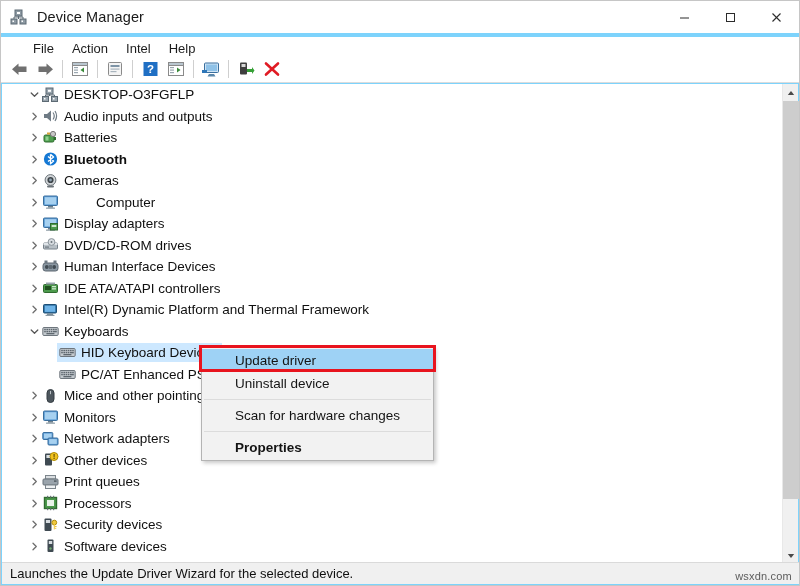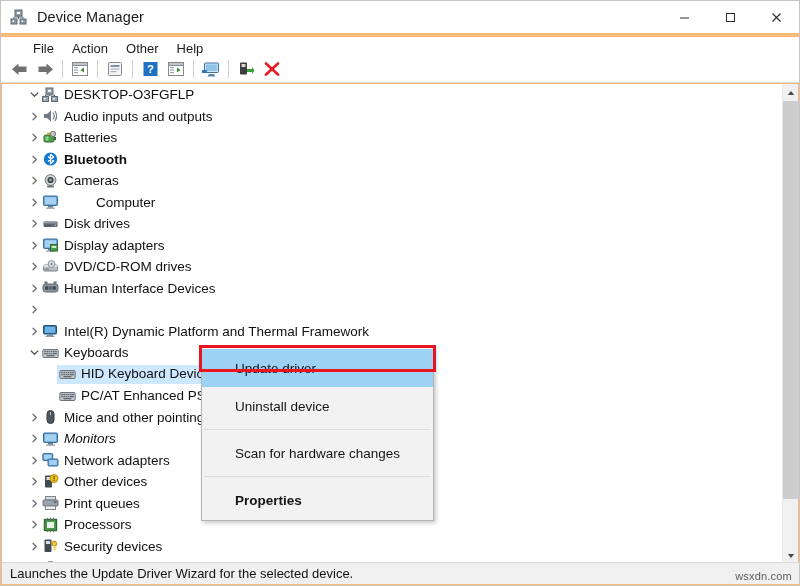--- a/index.html
+++ b/index.html
@@ -9,21 +9,21 @@
   }
   body {
     font-family: "Liberation Sans", sans-serif;
     -webkit-font-smoothing: antialiased;
   }
   #app {
     position: relative;
     width: 800px;
     height: 586px;
     overflow: hidden;
-    background: #fdba74;
+    background: #7dd3fc;
     border: 1px solid #c6c6c6;
     box-sizing: border-box;
   }
 
   
   .titlebar {
     position: absolute;
     left: 0; top: 0;
     width: 100%;
     height: 32px;
@@ -224,21 +224,21 @@
     left: 200px;
     top: 346px;
     width: 233px;
     background: #f2f2f2;
     border: 1px solid #b4b4b4;
     box-shadow: 2px 2px 4px rgba(0,0,0,.22);
     box-sizing: border-box;
     padding: 1px 0;
   }
   .ctx-item {
-    height: 38px;
+    height: 23px;
     display: flex;
     align-items: center;
     padding-left: 33px;
     font-size: 13.5px;
     color: #141414;
     position: relative;
     box-sizing: border-box;
     white-space: nowrap;
   }
   .ctx-item.bold { font-weight: bold; }
@@ -294,21 +294,21 @@
             <line x1="1.5" y1="1.5" x2="9.5" y2="9.5" stroke="currentColor" stroke-width="1.1"></line>
             <line x1="9.5" y1="1.5" x2="1.5" y2="9.5" stroke="currentColor" stroke-width="1.1"></line>
           </svg>
       </div>
     </div>
   </div>
 
   <div class="menubar">
     <div class="menubar-item">File</div>
     <div class="menubar-item">Action</div>
-    <div class="menubar-item">Other</div>
+    <div class="menubar-item">Intel</div>
     <div class="menubar-item">Help</div>
   </div>
 
   <div class="toolbar">
     <div class="tb-btn">
       <svg width="19" height="15" viewBox="0 0 19 15">
         <path d="M8.5 1.5 L2 7.3 L8.5 13.1 L8.5 10 L16.5 10 L16.5 4.6 L8.5 4.6 Z" fill="#707070"></path>
       </svg>
     </div>
     <div class="tb-btn">
@@ -479,36 +479,20 @@
           </span>
         </div>
         <div class="row ind1">
           <span class="twisty">
             <svg width="9" height="9" viewBox="0 0 9 9">
               <path d="M3 1.2 L6.3 4.5 L3 7.8" fill="none" stroke="#6d6d6d" stroke-width="1.25" stroke-linecap="round" stroke-linejoin="round"></path>
             </svg>
           </span>
           <span style="display: inline-flex; align-items: center;">
             <span class="ico"><svg width="17" height="16" viewBox="0 0 17 16">
-                <rect x="1.5" y="5.5" width="14" height="5.5" rx="1" fill="#5e6a73"></rect>
-                <rect x="1.5" y="5.5" width="14" height="2" rx="1" fill="#8d99a2"></rect>
-                <circle cx="13.2" cy="9.4" r="0.8" fill="#b9c3ca"></circle>
-                <rect x="3" y="9" width="5" height="1" fill="#49545c"></rect>
-              </svg></span>
-            <span class="label">Disk drives</span>
-          </span>
-        </div>
-        <div class="row ind1">
-          <span class="twisty">
-            <svg width="9" height="9" viewBox="0 0 9 9">
-              <path d="M3 1.2 L6.3 4.5 L3 7.8" fill="none" stroke="#6d6d6d" stroke-width="1.25" stroke-linecap="round" stroke-linejoin="round"></path>
-            </svg>
-          </span>
-          <span style="display: inline-flex; align-items: center;">
-            <span class="ico"><svg width="17" height="16" viewBox="0 0 17 16">
                 <rect x="1.5" y="2" width="14" height="9.5" rx="1" fill="#5b9bd5" stroke="#3a6f9e"></rect>
                 <rect x="2.8" y="3.2" width="11.4" height="7.2" fill="#a7d1f0"></rect>
                 <rect x="6" y="12" width="5" height="1.6" fill="#6b7f8c"></rect>
                 <rect x="4" y="13.4" width="9" height="1.3" rx="0.5" fill="#8c9aa4"></rect>
                 <rect x="8.5" y="7.5" width="7" height="6.5" fill="#4c9a4c" stroke="#2f6b2f"></rect>
                 <rect x="9.7" y="9" width="4.6" height="2" fill="#cfe8cf"></rect>
               </svg></span>
             <span class="label">Display adapters</span>
           </span>
         </div>
@@ -545,20 +529,30 @@
                 <rect x="11.5" y="1.5" width="3" height="2.5" fill="#6d7882"></rect>
               </svg></span>
             <span class="label">Human Interface Devices</span>
           </span>
         </div>
         <div class="row ind1">
           <span class="twisty">
             <svg width="9" height="9" viewBox="0 0 9 9">
               <path d="M3 1.2 L6.3 4.5 L3 7.8" fill="none" stroke="#6d6d6d" stroke-width="1.25" stroke-linecap="round" stroke-linejoin="round"></path>
             </svg>
+          </span>
+          <span style="display: inline-flex; align-items: center;">
+            <span class="ico"><svg width="17" height="16" viewBox="0 0 17 16">
+                <rect x="1.5" y="4.5" width="14" height="8" rx="1" fill="#4c9a4c" stroke="#2f6b2f"></rect>
+                <rect x="3" y="6" width="6" height="4" fill="#1f4f1f"></rect>
+                <rect x="10" y="6" width="4" height="1.3" fill="#cfe8cf"></rect>
+                <rect x="10" y="8.2" width="4" height="1.3" fill="#cfe8cf"></rect>
+                <rect x="4" y="2.5" width="9" height="2" fill="#9aa5ad"></rect>
+              </svg></span>
+            <span class="label">IDE ATA/ATAPI controllers</span>
           </span>
         </div>
         <div class="row ind1">
           <span class="twisty">
             <svg width="9" height="9" viewBox="0 0 9 9">
               <path d="M3 1.2 L6.3 4.5 L3 7.8" fill="none" stroke="#6d6d6d" stroke-width="1.25" stroke-linecap="round" stroke-linejoin="round"></path>
             </svg>
           </span>
           <span style="display: inline-flex; align-items: center;">
             <span class="ico"><svg width="17" height="16" viewBox="0 0 17 16">
@@ -650,21 +644,21 @@
               </svg></span>
             <span class="label">Mice and other pointing</span>
           </span>
         </div>
         <div class="row ind1">
           <span class="twisty">
             <svg width="9" height="9" viewBox="0 0 9 9">
               <path d="M3 1.2 L6.3 4.5 L3 7.8" fill="none" stroke="#6d6d6d" stroke-width="1.25" stroke-linecap="round" stroke-linejoin="round"></path>
             </svg>
           </span>
-          <span style="display: inline-flex; align-items: center; font-style: italic;">
+          <span style="display: inline-flex; align-items: center;">
             <span class="ico"><svg width="17" height="16" viewBox="0 0 17 16">
                 <rect x="1.5" y="2" width="14" height="9.5" rx="1" fill="#5b9bd5" stroke="#3a6f9e"></rect>
                 <rect x="2.8" y="3.2" width="11.4" height="7.2" fill="#a7d1f0"></rect>
                 <rect x="6" y="12" width="5" height="1.6" fill="#6b7f8c"></rect>
                 <rect x="4" y="13.4" width="9" height="1.3" rx="0.5" fill="#8c9aa4"></rect>
               </svg></span>
             <span class="label">Monitors</span>
           </span>
         </div>
         <div class="row ind1">

